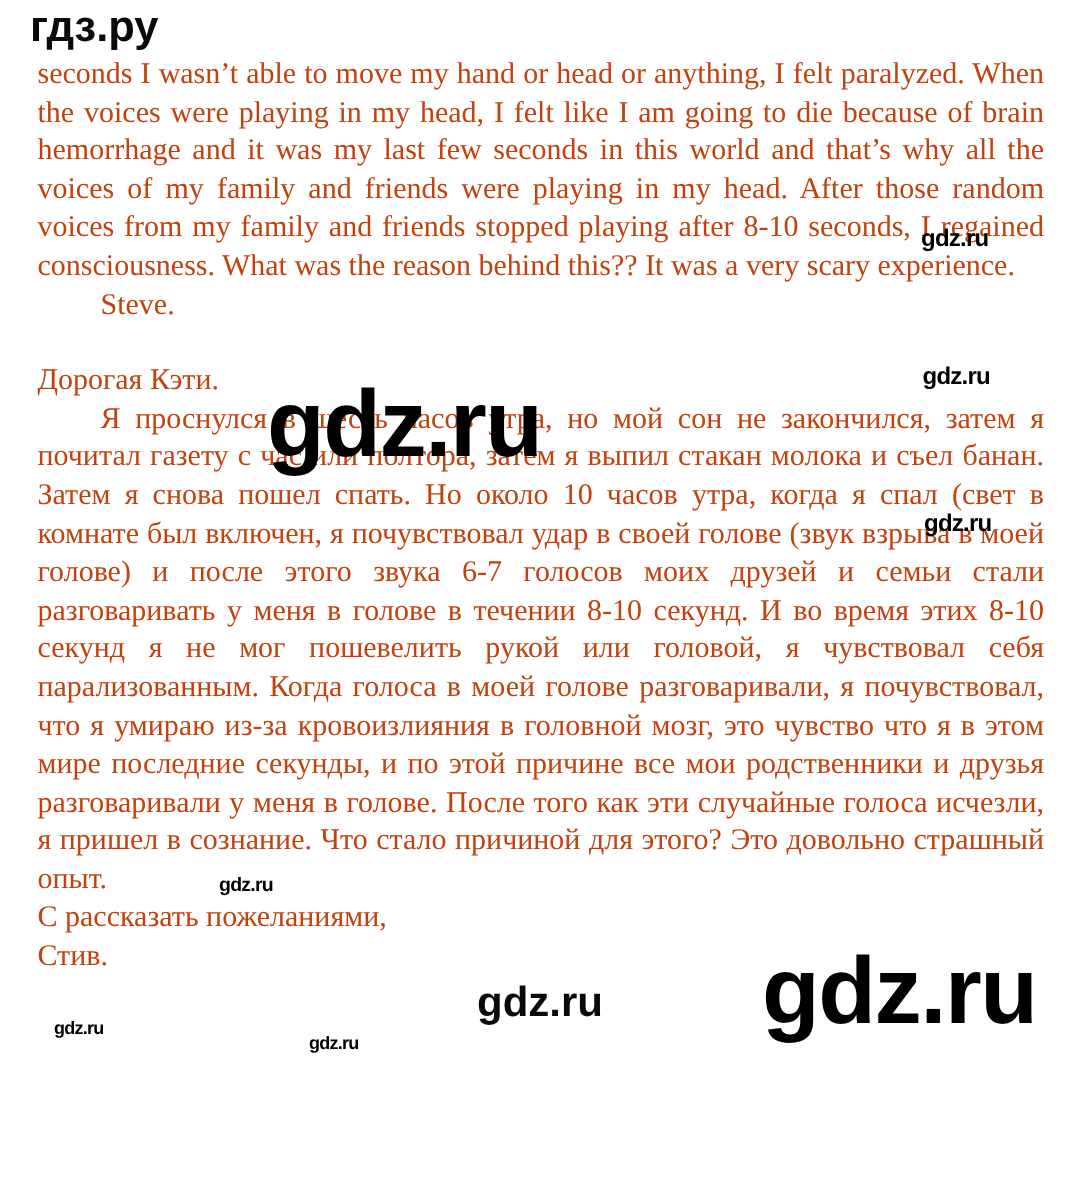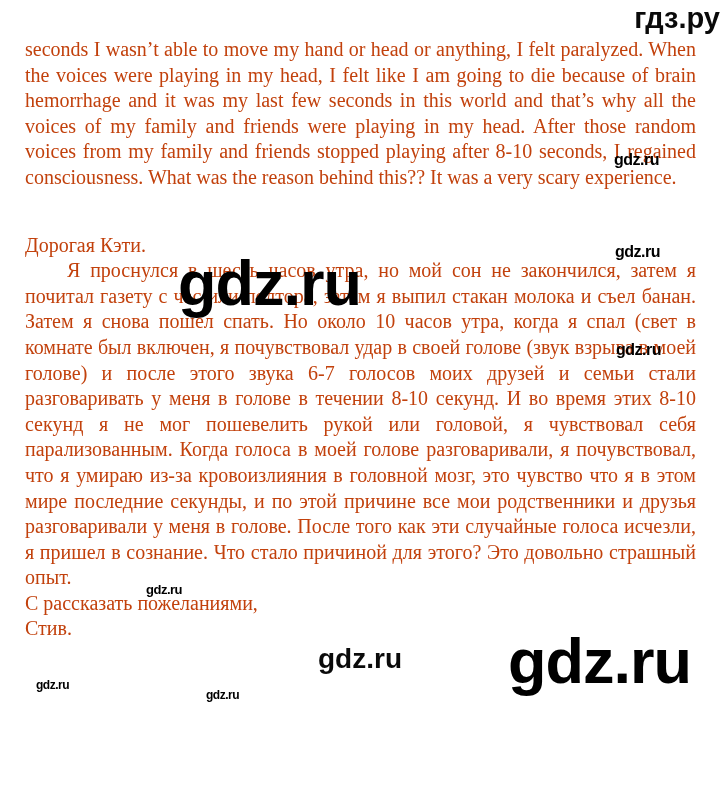--- a/index.html
+++ b/index.html
@@ -9,36 +9,36 @@
     height: 785px;
     background: #ffffff;
     overflow: hidden;
     color: #141414;
   }
   .site-header {
     font-family: "Liberation Sans", sans-serif;
     font-weight: 700;
     font-size: 29px;
     line-height: 32px;
-    text-align: right;
+    text-align: left;
     padding-top: 2px;
     color: #0a0a0a;
     padding-left: 20px;
   }
   .letter {
     padding: 3px 24px 0 25px;
     font-family: "Liberation Serif", serif;
     font-size: 20px;
     line-height: 25.6px;
     text-align: justify;
     color: #c2410c;
   }
   .para { margin: 0; }
   .indent { text-indent: 42px; }
-  .greeting { margin-top: 42px; }
+  .greeting { margin-top: 25px; }
   .site-footer {
     font-family: "Liberation Sans", sans-serif;
     font-weight: 700;
     font-size: 28px;
     line-height: 30px;
     text-align: center;
     margin-top: 2px;
     color: #0a0a0a;
   }
   .wm {
@@ -57,20 +57,21 @@
 </style>
 </head>
 <body>
 
 <div class="page">
 
   <div class="site-header">гдз.ру</div>
 
   <div class="letter">
     <p class="para">seconds I wasn’t able to move my hand or head or anything, I felt paralyzed. When the voices were playing in my head, I felt like I am going to die because of brain hemorrhage and it was my last few seconds in this world and that’s why all the voices of my family and friends were playing in my head. After those random voices from my family and friends stopped playing after 8-10 seconds, I regained consciousness. What was the reason behind this?? It was a very scary experience.</p>
+    <p class="para indent">Steve.</p>
 
     <p class="para greeting">Дорогая Кэти.</p>
     <p class="para indent">Я проснулся в шесть часов утра, но мой сон не закончился, затем я почитал газету с час или полтора, затем я выпил стакан молока и съел банан. Затем я снова пошел спать. Но около 10 часов утра, когда я спал (свет в комнате был включен, я почувствовал удар в своей голове (звук взрыва в моей голове) и после этого звука 6-7 голосов моих друзей и семьи стали разговаривать у меня в голове в течении 8-10 секунд. И во время этих 8-10 секунд я не мог пошевелить рукой или головой, я чувствовал себя парализованным. Когда голоса в моей голове разговаривали, я почувствовал, что я умираю из-за кровоизлияния в головной мозг, это чувство что я в этом мире последние секунды, и по этой причине все мои родственники и друзья разговаривали у меня в голове. После того как эти случайные голоса исчезли, я пришел в сознание. Что стало причиной для этого? Это довольно страшный опыт.</p>
     <p class="para">С рассказать пожеланиями,</p>
     <p class="para">Стив.</p>
   </div>
 
   <div class="site-footer">gdz.ru</div>
 
   <span class="wm wm-s16" style="left:614px; top:152px;">gdz.ru</span>

